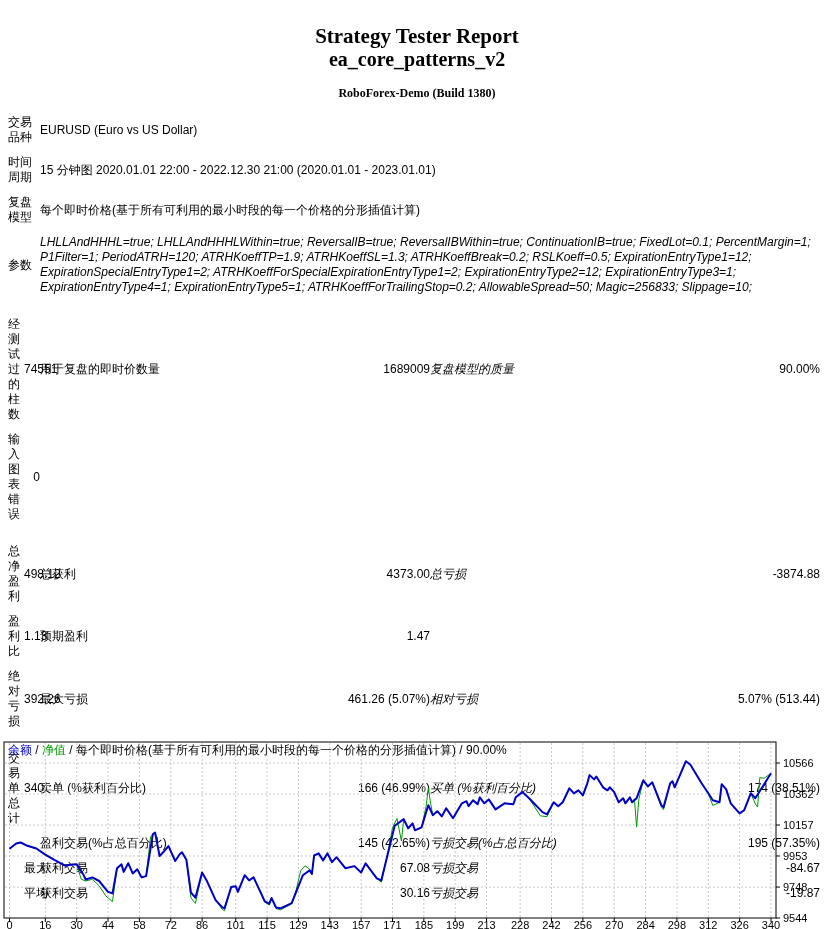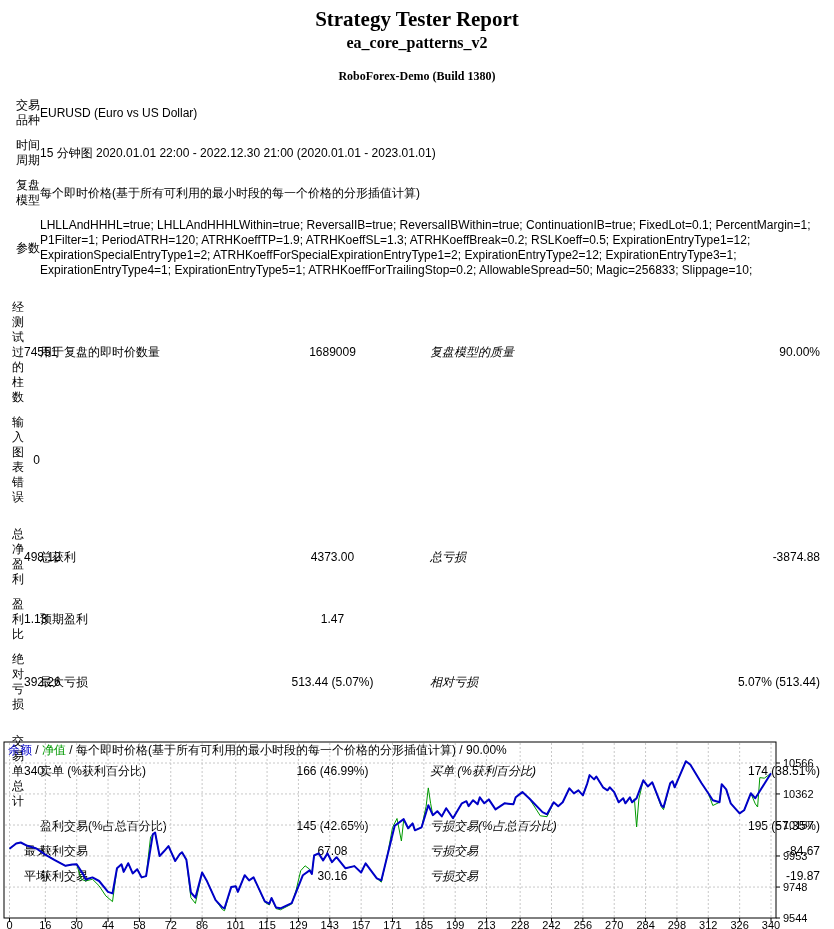--- a/index.html
+++ b/index.html
@@ -1,32 +1,32 @@
 <!DOCTYPE html>
 <html><head>
 <meta charset="utf-8">
 <style>
   * { margin:0; padding:0; box-sizing:border-box; }
   html,body { width:834px; height:929px; background:#ffffff; overflow:hidden;
     font-family:"Liberation Sans","DejaVu Sans",sans-serif; color:#000; }
-  .hdr { text-align:center; font-family:"Liberation Serif","DejaVu Serif",serif; font-weight:bold; padding-top:6px; }
+  .hdr { text-align:center; font-family:"Liberation Serif","DejaVu Serif",serif; font-weight:bold; padding-top:23px; }
   .hdr .t1 { font-size:21px; line-height:26px; }
-  .hdr .t2 { font-size:16px; line-height:21px; }
+  .hdr .t2 { font-size:20px; line-height:21px; }
   .hdr .t3 { font-size:12px; line-height:15px;margin-top:16px; }
   table.rep { border-collapse:collapse; table-layout:fixed; width:812px; margin:9px 0 0 8px; }
   table.rep td { font-size:12px; vertical-align:middle; padding:5px 0; line-height:15px; }
-  td.c1 { width:32px;  word-break:break-all;text-align:right; }
+  td.c1 { width:32px;  word-break:break-all; }
   td.c2 { width:50px;  text-align:right; padding-right:4px; white-space:nowrap; }
   td.c3 { width:210px; padding-left:5px;margin-left:36px; }
-  td.c4 { width:157px; text-align:center; padding-right:2px; white-space:nowrap; }
+  td.c4 { width:157px; text-align:right; padding-right:2px; white-space:nowrap; }
   td.c5 { width:195px; padding-left:8px;font-style:italic; }
   td.c6 { width:168px; text-align:right; white-space:nowrap; }
   td.wide { padding-left:5px; }
   tr.sp td { padding:0; height:12px; }
-  td.param { font-size:11.5px; line-height:12.5px; }
+  td.param { font-size:11.5px; line-height:12.5px;font-style:italic; }
   .chartwrap { position:absolute; left:0; top:740px; width:834px; height:189px; }
   .legend { position:absolute; left:8px; top:4px; font-size:12px; line-height:12px; white-space:nowrap; }
   svg text { font-family:"Liberation Sans","DejaVu Sans",sans-serif; font-size:11px; fill:#000; }
 </style>
 </head>
 <body>
 
 <div class="hdr">
   <div class="t1">Strategy Tester Report</div>
   <div class="t2">ea_core_patterns_v2</div>
@@ -86,21 +86,21 @@
         <td class="c2">1.13</td>
         <td class="c3">预期盈利</td>
         <td class="c4">1.47</td>
         <td class="c5"></td>
         <td class="c6"></td>
       </tr>
       <tr>
         <td class="c1">绝对亏损</td>
         <td class="c2">392.26</td>
         <td class="c3">最大亏损</td>
-        <td class="c4">513.44 (5.07%)</td>
+        <td class="c4">461.26 (5.07%)</td>
         <td class="c5">相对亏损</td>
         <td class="c6">5.07% (513.44)</td>
       </tr>
       <tr class="sp">
         <td class="" colspan="6"></td>
       </tr>
       <tr>
         <td class="c1">交易单总计</td>
         <td class="c2">340</td>
         <td class="c3">卖单 (%获利百分比)</td>

